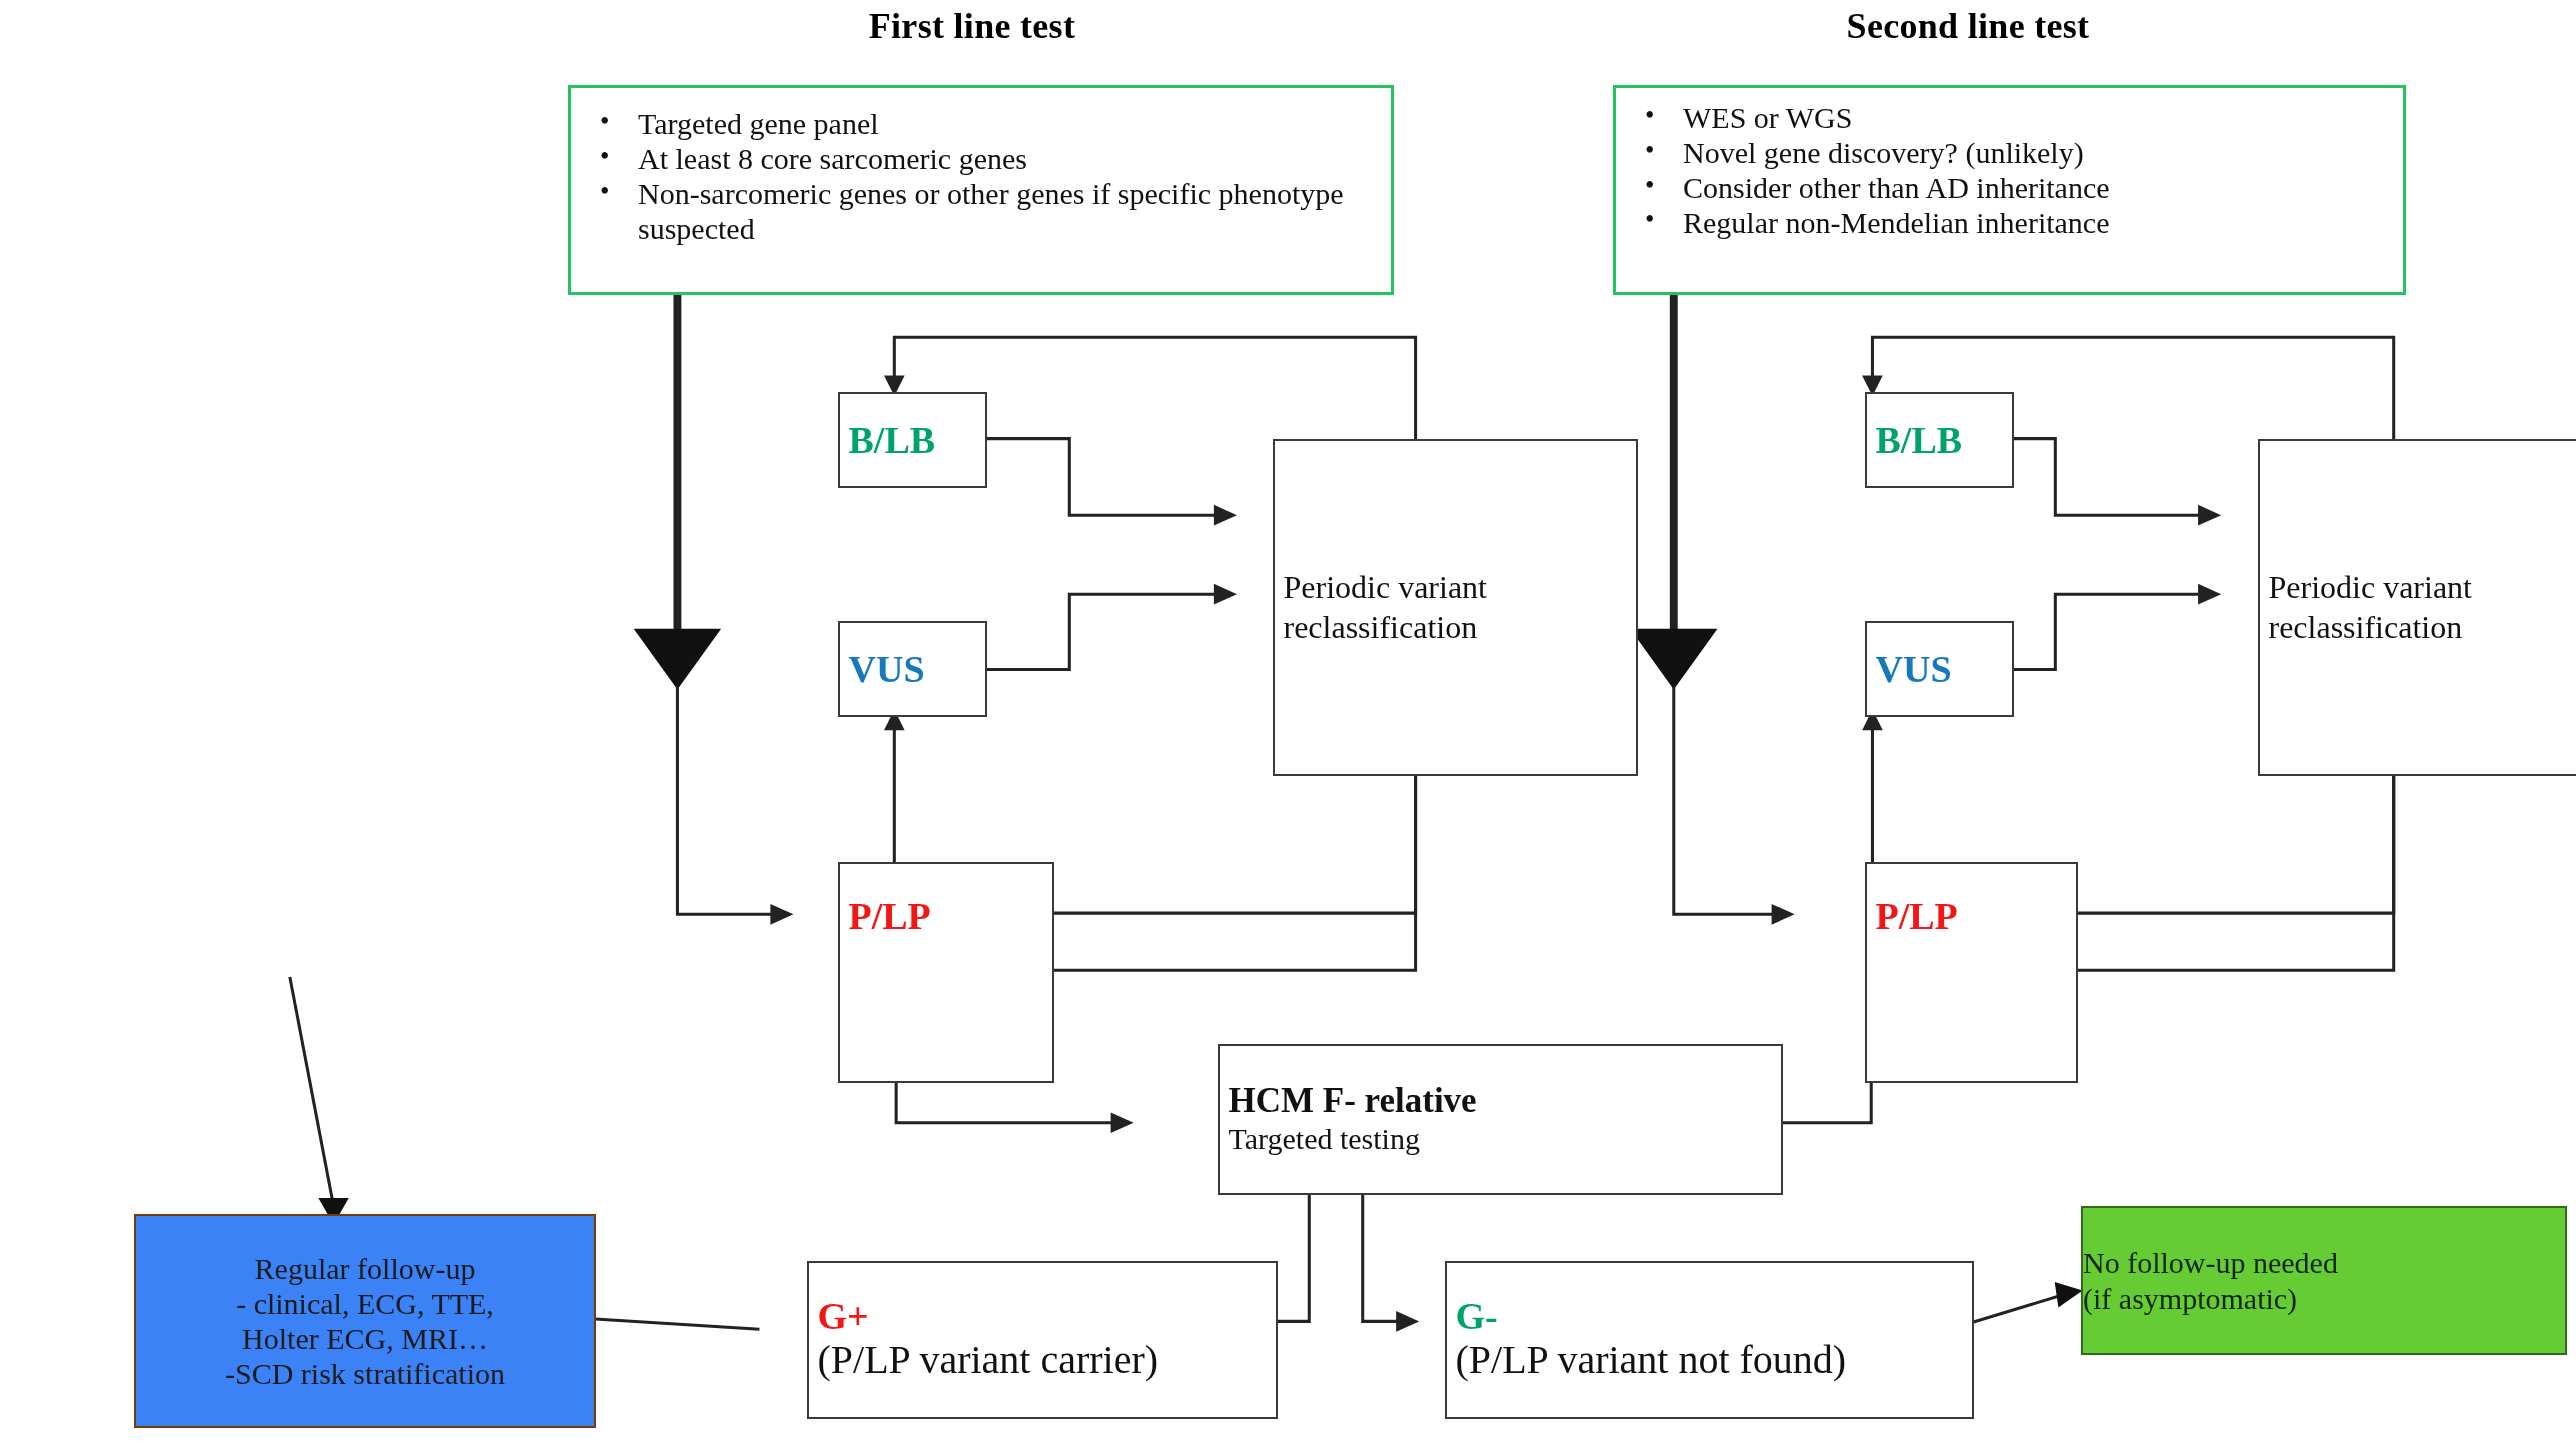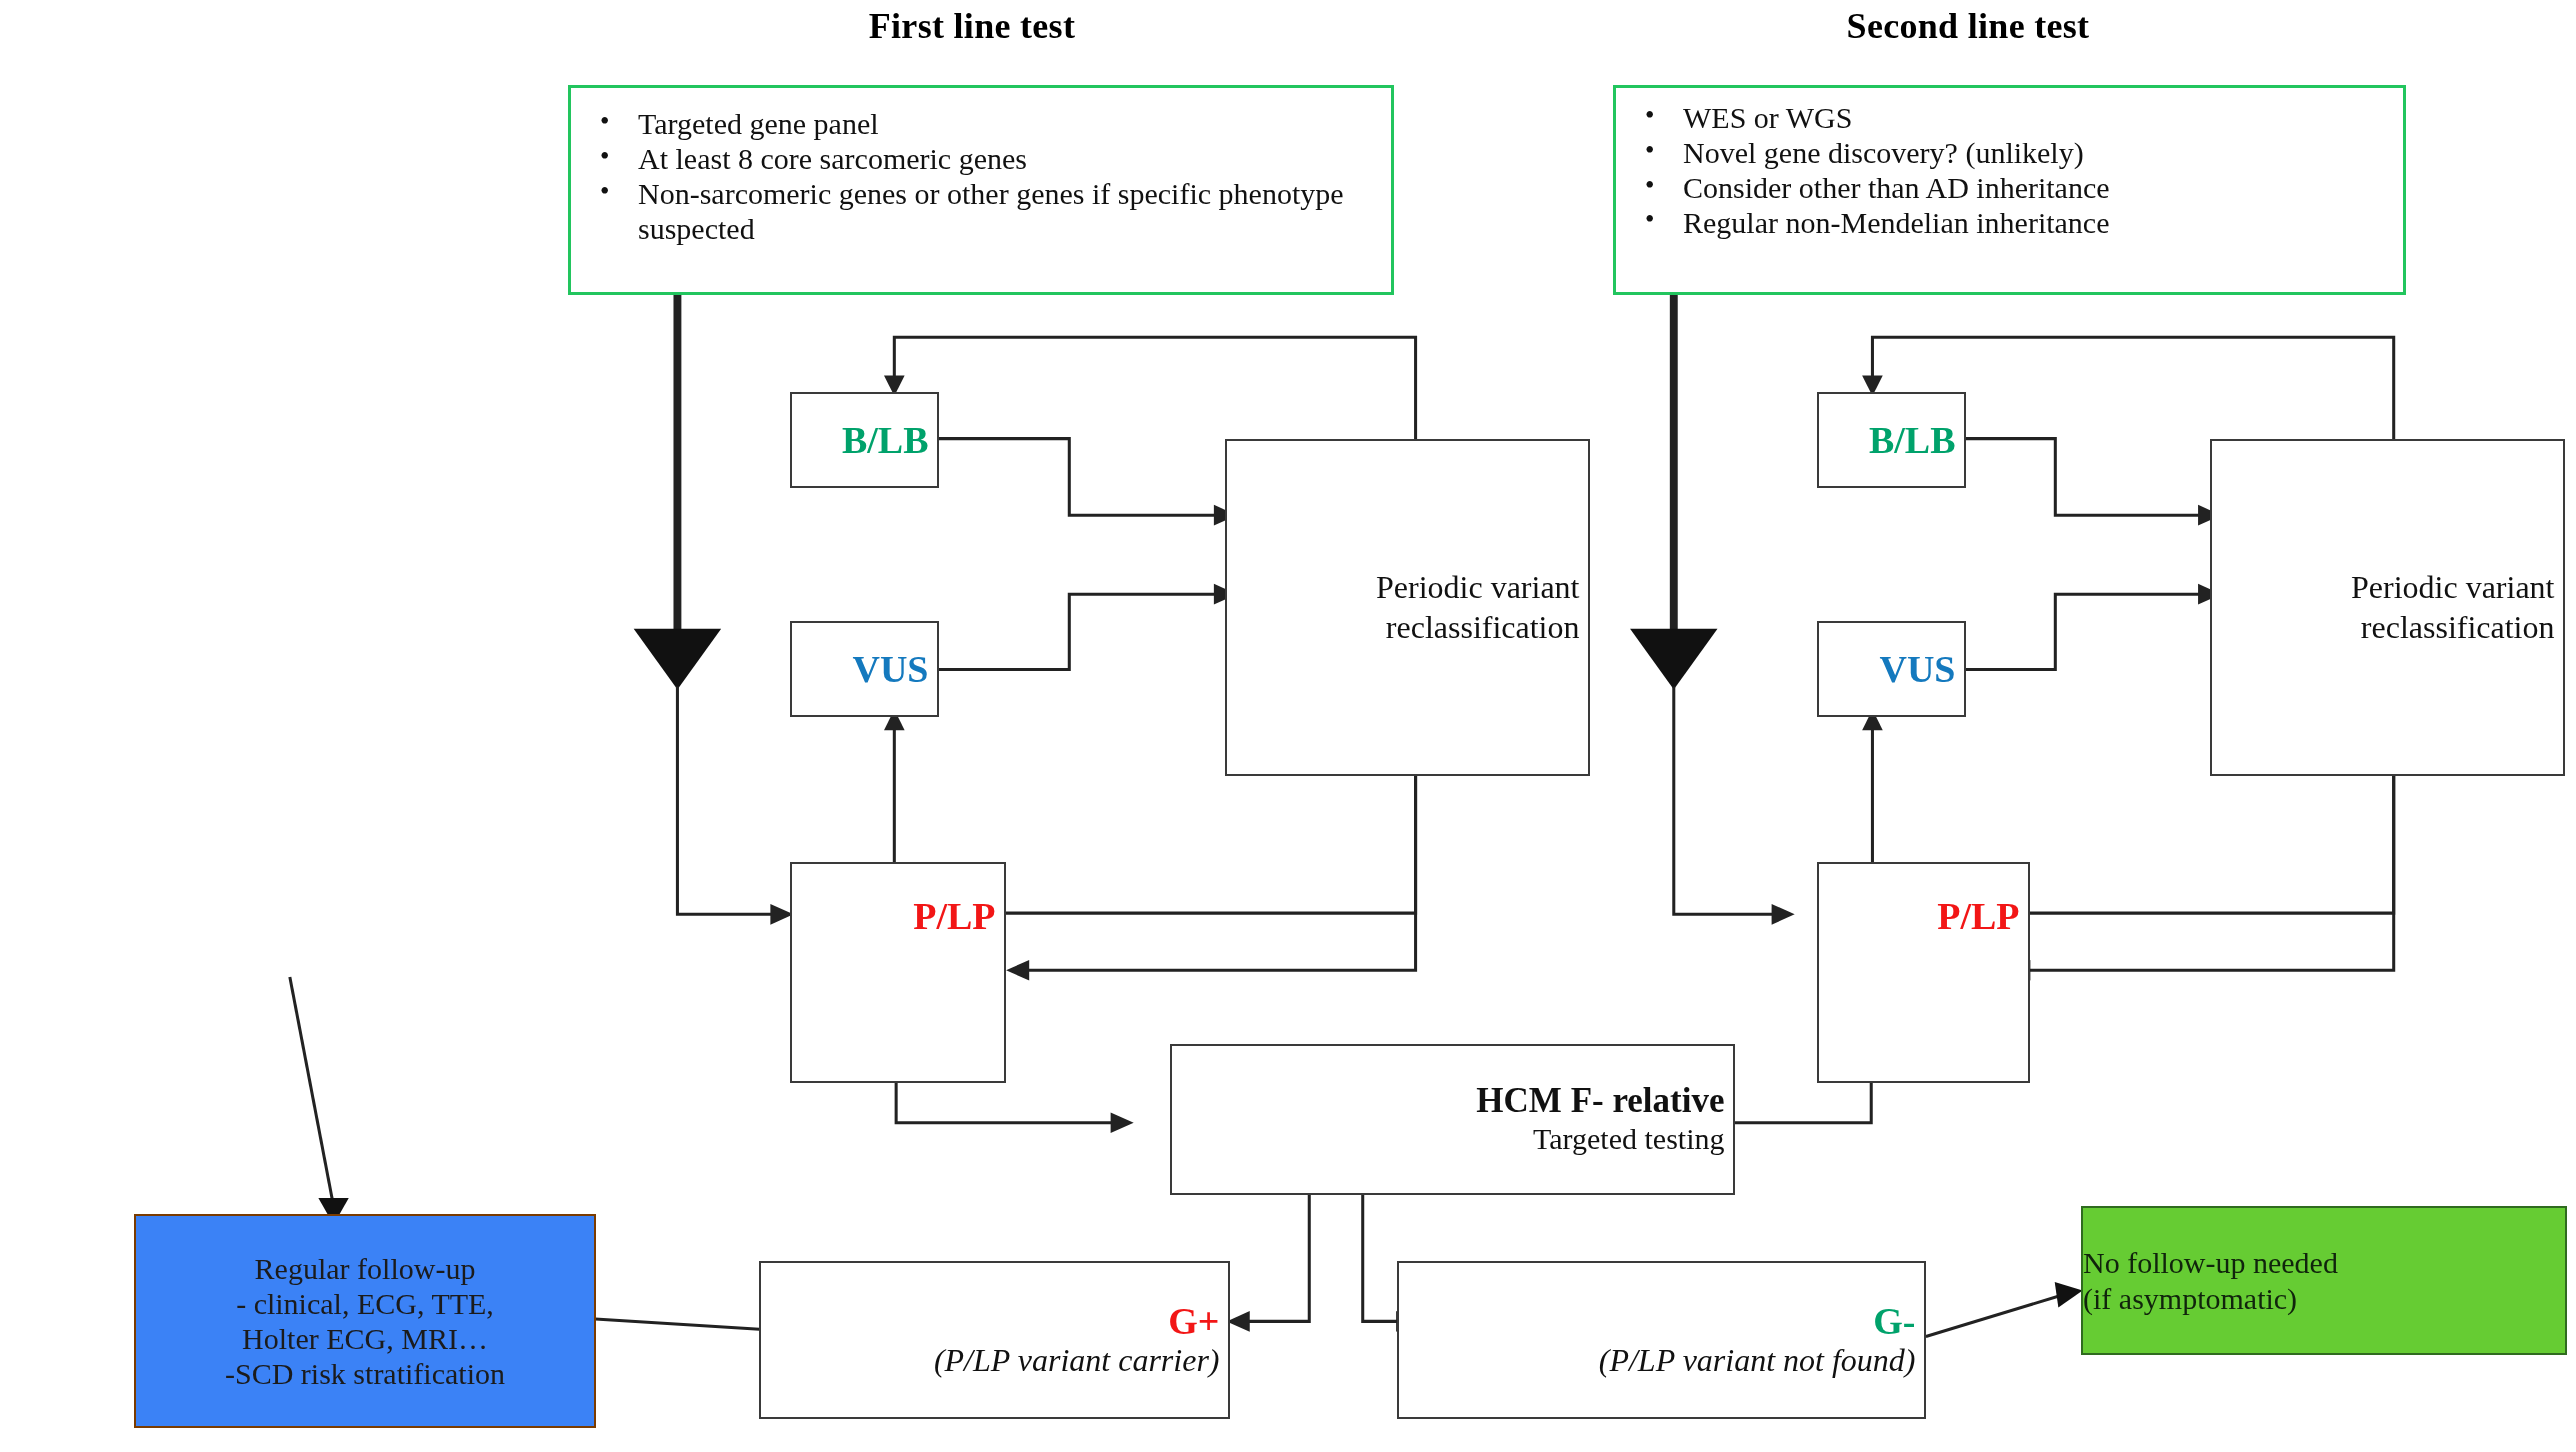--- a/index.html
+++ b/index.html
@@ -8,33 +8,33 @@
 
   .ttl{position:absolute;font-weight:bold;font-size:36px;color:#000;white-space:nowrap;
        text-align:center;letter-spacing:0.3px;}
 
   .bluebox{position:absolute;border:3px solid #22c55e;background:#fff;box-sizing:border-box;}
   .bluebox ul{margin:0;padding:0;list-style:none;}
   .bluebox li{position:relative;font-size:30px;line-height:1.16;color:#111;padding-left:67px;}
   .bluebox li::before{content:"\2022";position:absolute;left:29px;top:-2.4px;font-size:27px;line-height:1.2;}
 
   .box{position:absolute;border:2.4px solid #3a3a3a;background:#fff;box-sizing:border-box;
-       display:flex;align-items:center;justify-content:center;text-align:right;color:#111;}
+       display:flex;align-items:center;justify-content:center;text-align:left;color:#111;margin-left:48px;}
   .box .inner{width:100%;padding:0 8.5px;box-sizing:border-box;}
 
   .lbl-green{color:#00A26B;font-weight:bold;font-size:38px;}
   .lbl-blue{color:#1479BE;font-weight:bold;font-size:38px;}
   .lbl-red{color:#F21616;font-weight:bold;font-size:38px;}
 
   .reclass{font-size:32px;line-height:1.22;}
   .proband{font-size:40px;font-weight:bold;}
   .relative-t{font-size:35px;font-weight:bold;line-height:1.1;}
   .relative-s{font-size:30px;line-height:1.2;}
   .gt{font-size:38px;font-weight:bold;line-height:1.05;}
-  .gs{font-size:32px;line-height:1.15;font-style:italic;}
+  .gs{font-size:40px;line-height:1.15;}
 
   .orangebox{position:absolute;border:2.4px solid #7a3b00;background:#3b82f6;box-sizing:border-box;
        display:flex;align-items:center;text-align:center;margin-left:28px;}
   .orangebox .inner{font-size:30px;line-height:1.17;color:#1b1b1b;width:100%;}
 
   .greenbox{position:absolute;border:2.4px solid #2f6b1f;background:#66CC33;box-sizing:border-box;
        display:flex;align-items:center;justify-content:center;text-align:left;}
   .greenbox .inner{font-size:30px;line-height:1.2;color:#10240c;width:100%;}
 
   svg.wires{position:absolute;left:0;top:0;width:2576px;height:1452px;pointer-events:none;}

